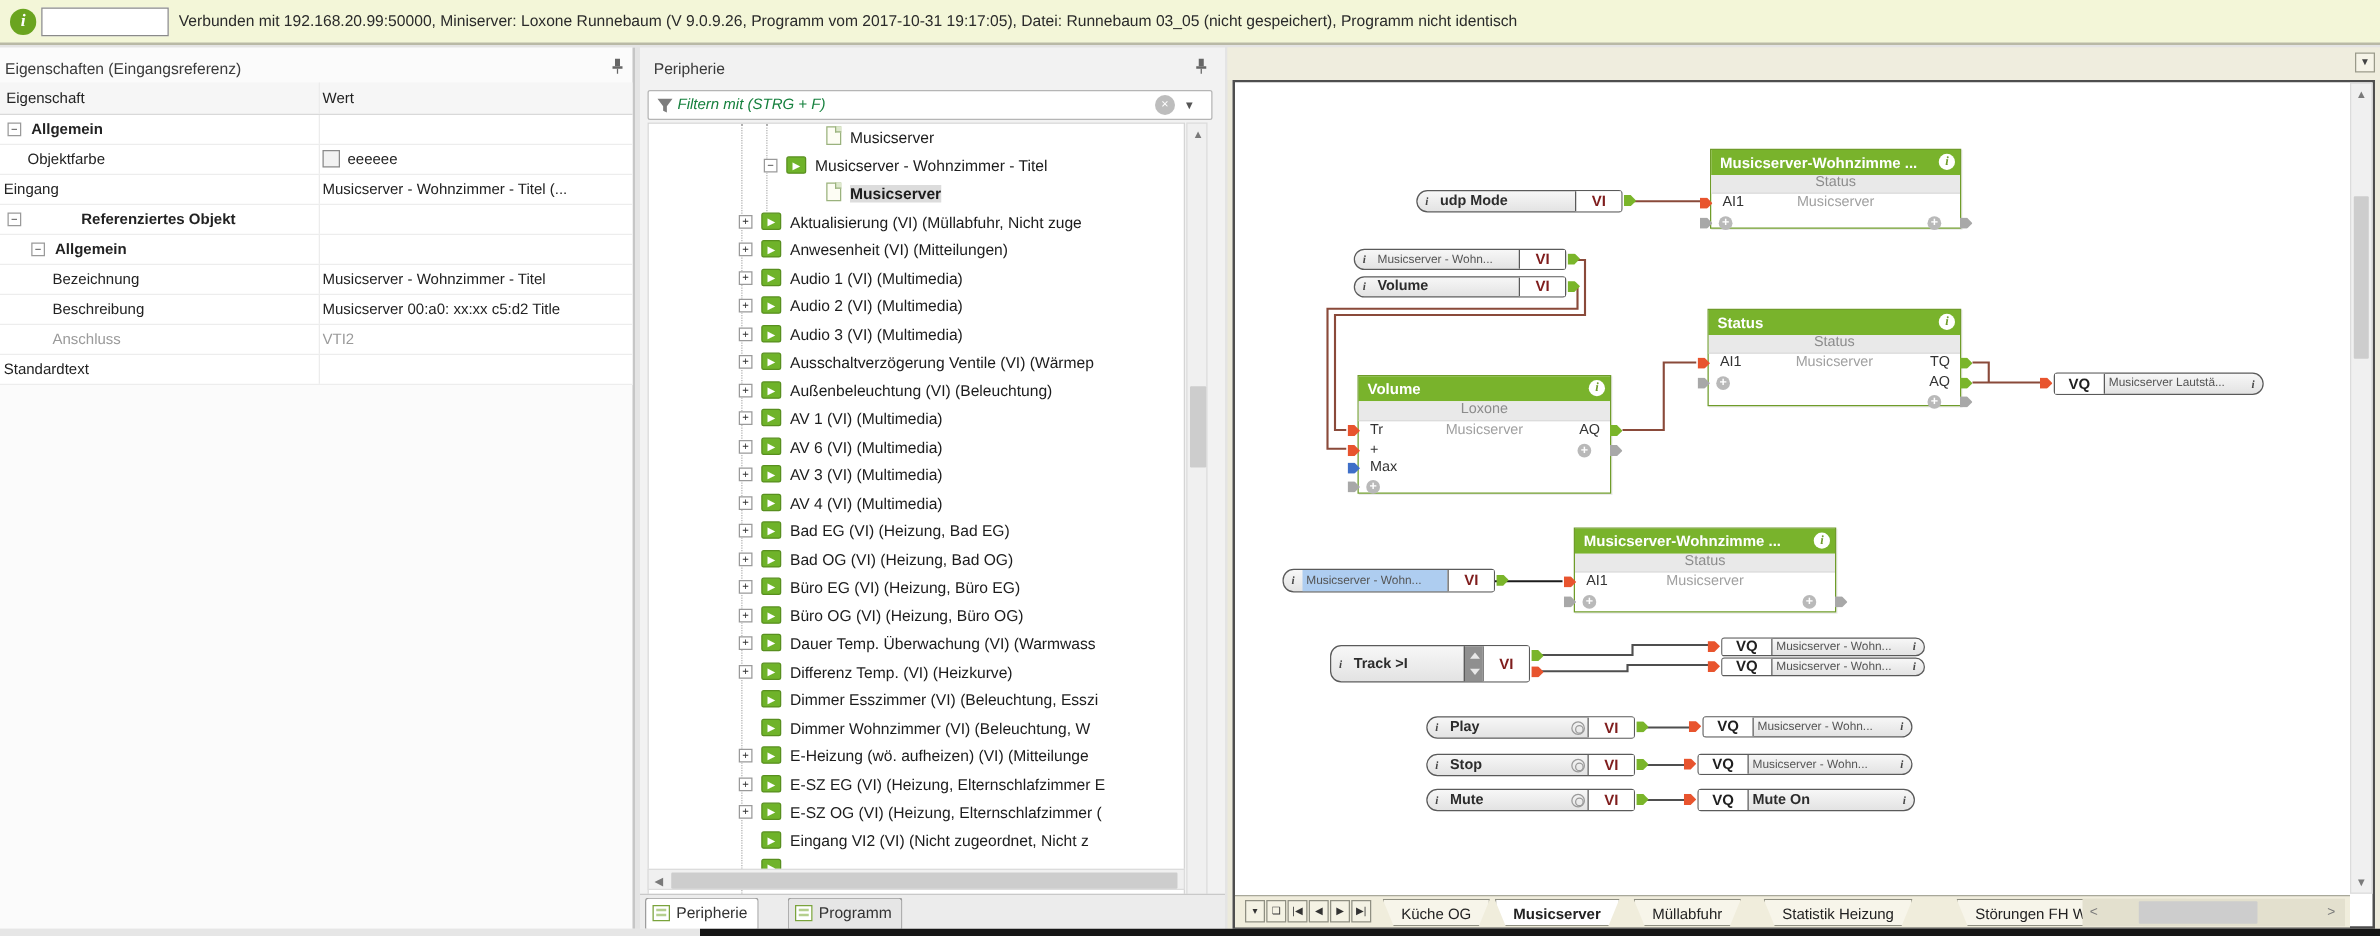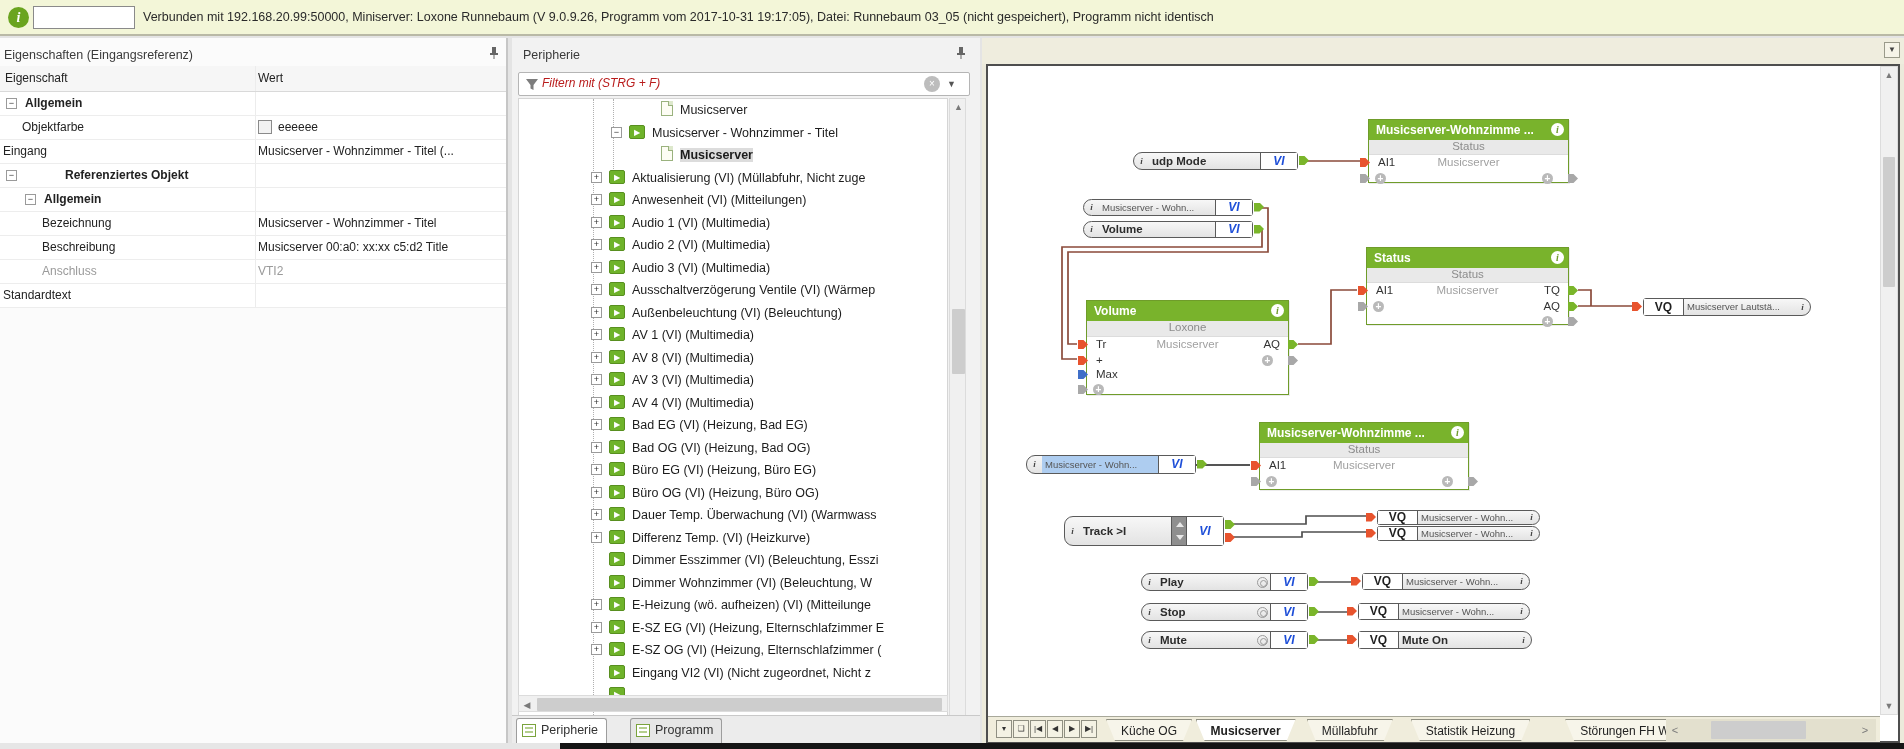--- a/index.html
+++ b/index.html
@@ -31,21 +31,21 @@
   .lp-value { position:absolute; left:258px; top:4px; white-space:nowrap; overflow:hidden; max-width:240px; }
   .lp-colline { position:absolute; left:255px; top:0; width:1px; height:100%; background:#ececec; }
   .expander { position:absolute; width:11px; height:11px; background:#fff; border:1px solid #9a9a9a;
     font:9px/9px "Liberation Sans",sans-serif; text-align:center; color:#333; }
   .swatch { position:absolute; left:258px; top:4px; width:14px; height:14px; background:#f4f4f4; border:1px solid #8a8a8a; }
 
   
   #midpanel { left:512px; top:38px; width:468px; height:705px; background:#f2f2f2; }
   #mp-title { left:11px; top:10px; }
   #mp-filter { left:6px; top:34px; width:452px; height:24px; background:#fff; border:1px solid #b5b5b5; border-radius:2px; }
-  #mp-filter-text { left:30px; top:38px; font-style:italic; color:#b91c1c; }
+  #mp-filter-text { left:30px; top:38px; font-style:italic; color:#15803d; }
   #mp-tree { left:6px; top:60px; width:430px; height:635px; background:#fff; border:1px solid #d5d5d5; overflow:hidden; }
   .tree-row { position:absolute; left:0; width:800px; height:22px; white-space:nowrap; }
   .tree-label { position:absolute; top:4px; font-size:12.5px; color:#1c1c1c; }
   .tree-icon-arrow { position:absolute; top:3px; width:16px; height:14px; background:#6fb32a; border:1px solid #588f1f; border-radius:2px;
      color:#fff; font-size:8px; line-height:13px; text-align:center; }
   .tree-icon-doc { position:absolute; top:2px; width:12px; height:15px; background:#fdfdf4; border:1px solid #9ab27e; }
   .tree-icon-doc:after { content:""; position:absolute; right:-1px; top:-1px; width:4px; height:4px; background:#dde8cc; border-left:1px solid #9ab27e; border-bottom:1px solid #9ab27e; }
   .guide { position:absolute; width:0; border-left:1px dotted #b0b0b0; }
   .sel-bg { background:#dcdcdc; }
   
@@ -98,21 +98,21 @@
      font:bold 10px/11px "Liberation Sans",sans-serif; text-align:center; }
 
   
   .tag { position:absolute; border:1px solid #5a5a5a; background:linear-gradient(#f7f7f7,#e3e3e3); display:flex; align-items:stretch; }
   .tag-in { border-radius:9px 3px 3px 9px; }
   .tag-out { border-radius:3px 9px 9px 3px; }
   .tag .izone { width:15px; text-align:center; font:italic bold 9px/16px "Liberation Serif",serif; color:#444; }
   .tag .lbl { flex:1; font-size:10.5px; color:#3c3c3c; white-space:nowrap; overflow:hidden; padding:0 3px; }
   .tag .lbl.b { font-weight:bold; font-size:11.5px; color:#2c2c2c; }
   .tag .lbl.sm { font-size:9.5px; color:#555; }
-  .tag .port { width:37px; border-left:1px solid #5a5a5a; text-align:center; font-weight:bold; font-size:12px; color:#1d4ed8; background:#fff;font-style:italic; }
+  .tag .port { width:37px; border-left:1px solid #5a5a5a; text-align:center; font-weight:bold; font-size:12px; color:#7f1d1d; background:#fff; }
   .tag .portl { width:40px; border-right:1px solid #5a5a5a; text-align:center; font-weight:bold; font-size:12px; color:#1f1f1f; background:#fff; }
   .selhl { background:#aecdf0; }
   .target { width:11px; height:11px; border:1px solid #9a9a9a; border-radius:50%; align-self:center; margin-right:2px; position:relative; }
   .target:after { content:""; position:absolute; left:2px; top:2px; width:5px; height:5px; border:1px solid #9a9a9a; border-radius:50%; }
   .spin { width:15px; background:#8f8f8f; border-left:1px solid #5a5a5a; position:relative; }
   .spin:before, .spin:after { content:""; position:absolute; left:4px; border-left:4px solid transparent; border-right:4px solid transparent; }
   .spin:before { top:5px; border-bottom:5px solid #e8e8e8; }
   .spin:after { bottom:5px; border-top:5px solid #e8e8e8; }
 
   #bottomstrip-dark { left:560px; top:743px; width:1344px; height:6px; background:#151515; }
@@ -258,21 +258,21 @@
             <div class="tree-label" style="left: 113px;">Außenbeleuchtung (VI) (Beleuchtung)</div>
           </div>
           <div class="tree-row" style="top: 225px;">
             <div class="expander" style="left: 72px; top: 5px;">+</div>
             <div class="tree-icon-arrow" style="left: 90px;">▶</div>
             <div class="tree-label" style="left: 113px;">AV 1 (VI) (Multimedia)</div>
           </div>
           <div class="tree-row" style="top: 247.5px;">
             <div class="expander" style="left: 72px; top: 5px;">+</div>
             <div class="tree-icon-arrow" style="left: 90px;">▶</div>
-            <div class="tree-label" style="left: 113px;">AV 8 (VI) (Multimedia)</div>
+            <div class="tree-label" style="left: 113px;">AV 6 (VI) (Multimedia)</div>
           </div>
           <div class="tree-row" style="top: 270px;">
             <div class="expander" style="left: 72px; top: 5px;">+</div>
             <div class="tree-icon-arrow" style="left: 90px;">▶</div>
             <div class="tree-label" style="left: 113px;">AV 3 (VI) (Multimedia)</div>
           </div>
           <div class="tree-row" style="top: 292.5px;">
             <div class="expander" style="left: 72px; top: 5px;">+</div>
             <div class="tree-icon-arrow" style="left: 90px;">▶</div>
             <div class="tree-label" style="left: 113px;">AV 4 (VI) (Multimedia)</div>

